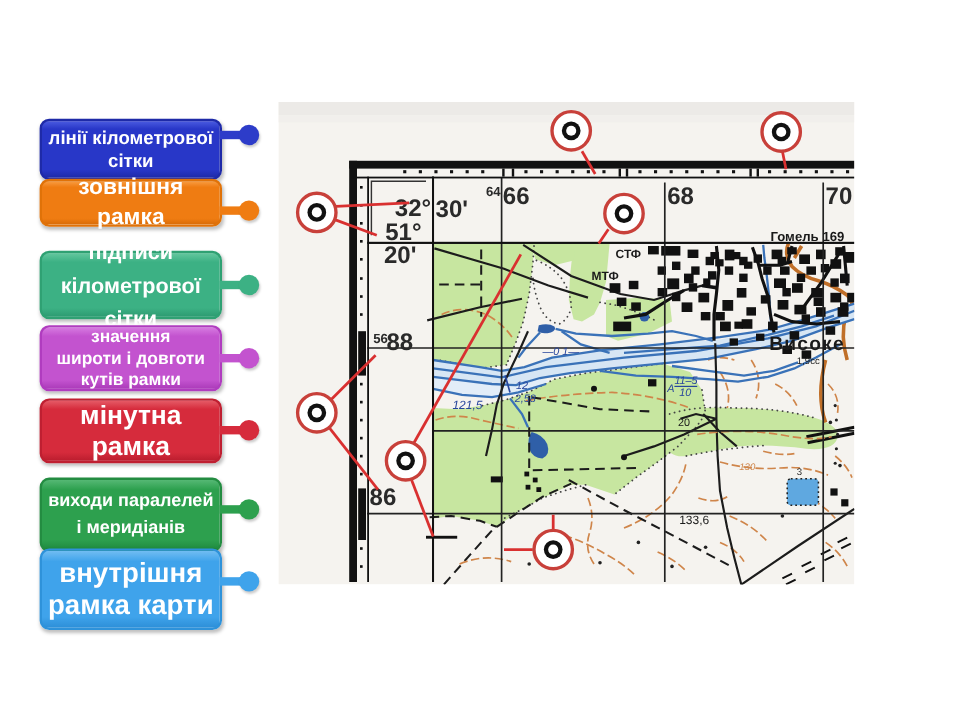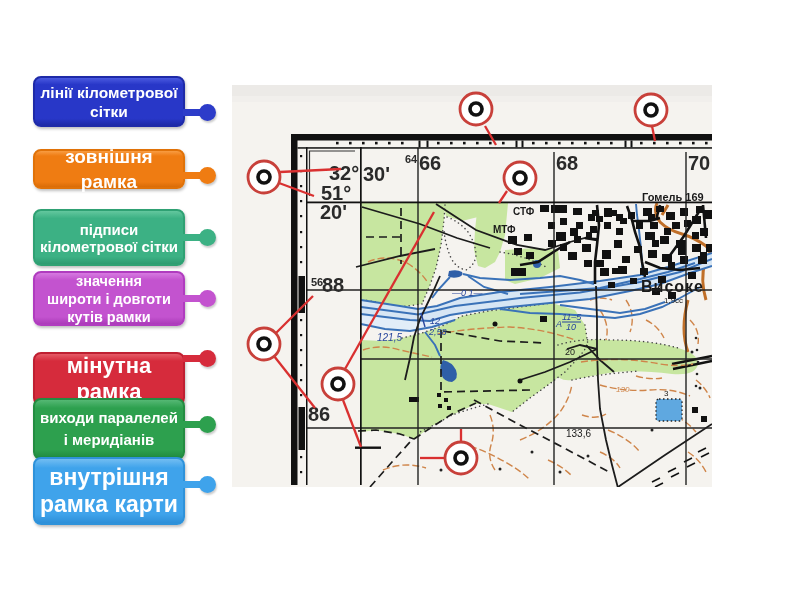--- a/index.html
+++ b/index.html
@@ -6,37 +6,37 @@
   body{width:800px;height:600px;position:relative;font-family:"Liberation Sans",sans-serif;overflow:hidden;}
   .lab{position:absolute;left:33px;width:152px;border-radius:8px;color:#fff;font-weight:bold;
        display:flex;flex-direction:column;justify-content:center;text-align:center;
        box-sizing:border-box;box-shadow:1px 2px 3px rgba(0,0,0,.25);}
   .stub{position:absolute;height:7px;}
   .dot{position:absolute;width:17px;height:17px;border-radius:50%;box-shadow:1px 2px 2px rgba(0,0,0,.2);}
 </style>
 </head>
 <body>
 
-<div class="lab" style="top:76px;height:51px;background:linear-gradient(#4a5ae0 0%,#2837c8 14%,#2837c8 86%,#1e2aa8 100%);border:2px solid #1e2aa8;font-size:15.5px;line-height:19px;">лінії кілометрової<br>сітки</div>
+<div class="lab" style="top:99px;height:51px;background:linear-gradient(#4a5ae0 0%,#2837c8 14%,#2837c8 86%,#1e2aa8 100%);border:2px solid #1e2aa8;font-size:15.5px;line-height:19px;">лінії кілометрової<br>сітки</div>
 <div class="stub" style="left:183px;top:109px;background:#2d3cc9;width:18px;"></div>
 <div class="dot" style="left:199px;top:104px;background:#2d3cc9;"></div>
 
 <div class="lab" style="top:149px;height:40px;background:linear-gradient(#f89c42 0%,#ef7c12 14%,#ef7c12 86%,#d96c08 100%);border:2px solid #e07208;font-size:19px;line-height:25px;">зовнішня<br>рамка</div>
 <div class="stub" style="left:183px;top:172px;background:#ef7c12;width:18px;"></div>
 <div class="dot" style="left:199px;top:167px;background:#ef7c12;"></div>
 
-<div class="lab" style="top:209px;height:57px;background:linear-gradient(#63c79e 0%,#3cb184 14%,#3cb184 86%,#2d9b71 100%);border:2px solid #2fa173;font-size:15px;line-height:17px;">підписи<br>кілометрової сітки</div>
+<div class="lab" style="top:209px;height:57px;background:linear-gradient(#63c79e 0%,#3cb184 14%,#3cb184 86%,#2d9b71 100%);border:2px solid #2fa173;font-size:18px;line-height:28px;">підписи<br>кілометрової сітки</div>
 <div class="stub" style="left:183px;top:234px;background:#3cb184;width:18px;"></div>
 <div class="dot" style="left:199px;top:229px;background:#3cb184;"></div>
 
 <div class="lab" style="top:271px;height:55px;background:linear-gradient(#d67ae0 0%,#c353cf 14%,#c353cf 86%,#ab3bb9 100%);border:2px solid #b03cbf;font-size:14.5px;line-height:18px;">значення<br>широти і довготи<br>кутів рамки</div>
 <div class="stub" style="left:183px;top:295px;background:#c353cf;width:18px;"></div>
 <div class="dot" style="left:199px;top:290px;background:#c353cf;"></div>
 
-<div class="lab" style="top:332px;height:54px;background:linear-gradient(#e55a66 0%,#d62b3c 14%,#d62b3c 86%,#bb1d2e 100%);border:2px solid #bf1f31;font-size:22px;line-height:26px;margin-top:20px;">мінутна<br>рамка</div>
+<div class="lab" style="top:332px;height:54px;background:linear-gradient(#e55a66 0%,#d62b3c 14%,#d62b3c 86%,#bb1d2e 100%);border:2px solid #bf1f31;font-size:22px;line-height:26px;">мінутна<br>рамка</div>
 <div class="stub" style="left:183px;top:355px;background:#d62b3c;width:18px;"></div>
 <div class="dot" style="left:199px;top:350px;background:#d62b3c;"></div>
 
 <div class="lab" style="top:398px;height:62px;background:linear-gradient(#55b874 0%,#2da04e 14%,#2da04e 86%,#1f8a3f 100%);border:2px solid #238c41;font-size:15px;line-height:22px;">виходи паралелей<br>і меридіанів</div>
 <div class="stub" style="left:183px;top:421px;background:#2da04e;width:18px;"></div>
 <div class="dot" style="left:199px;top:416px;background:#2da04e;"></div>
 
 <div class="lab" style="top:457px;height:68px;background:linear-gradient(#72bdf2 0%,#3fa3eb 14%,#3fa3eb 86%,#2d8fd8 100%);border:2px solid #2e92da;font-size:23px;line-height:27px;">внутрішня<br>рамка карти</div>
 <div class="stub" style="left:183px;top:481px;background:#3fa3eb;width:18px;"></div>
 <div class="dot" style="left:199px;top:476px;background:#3fa3eb;"></div>

